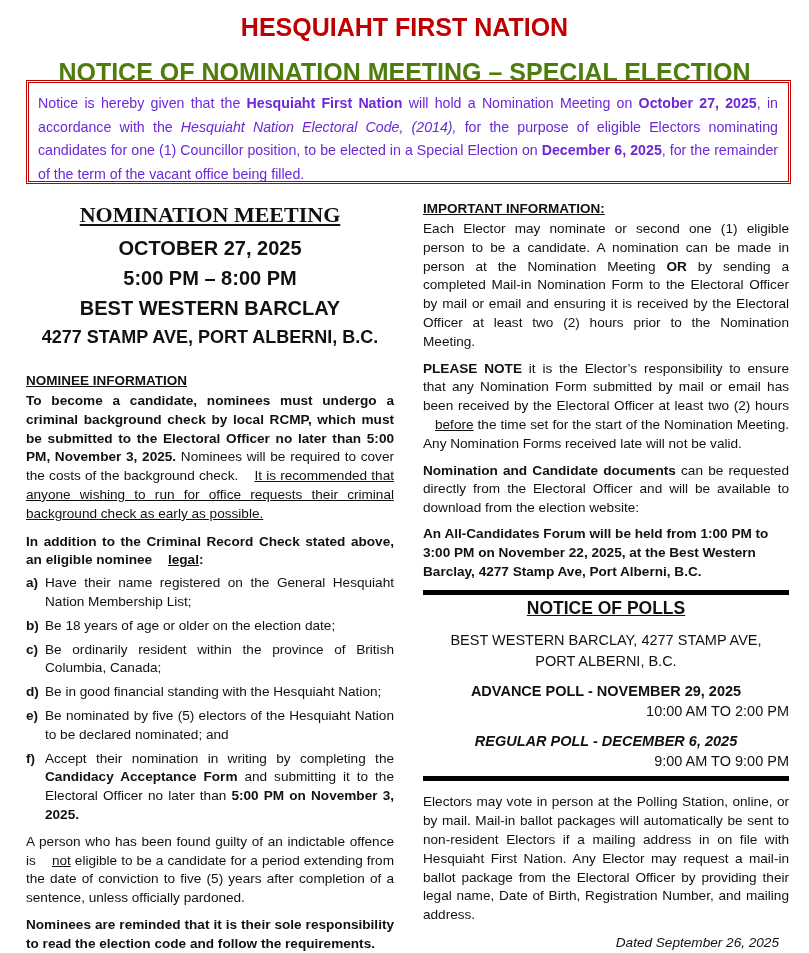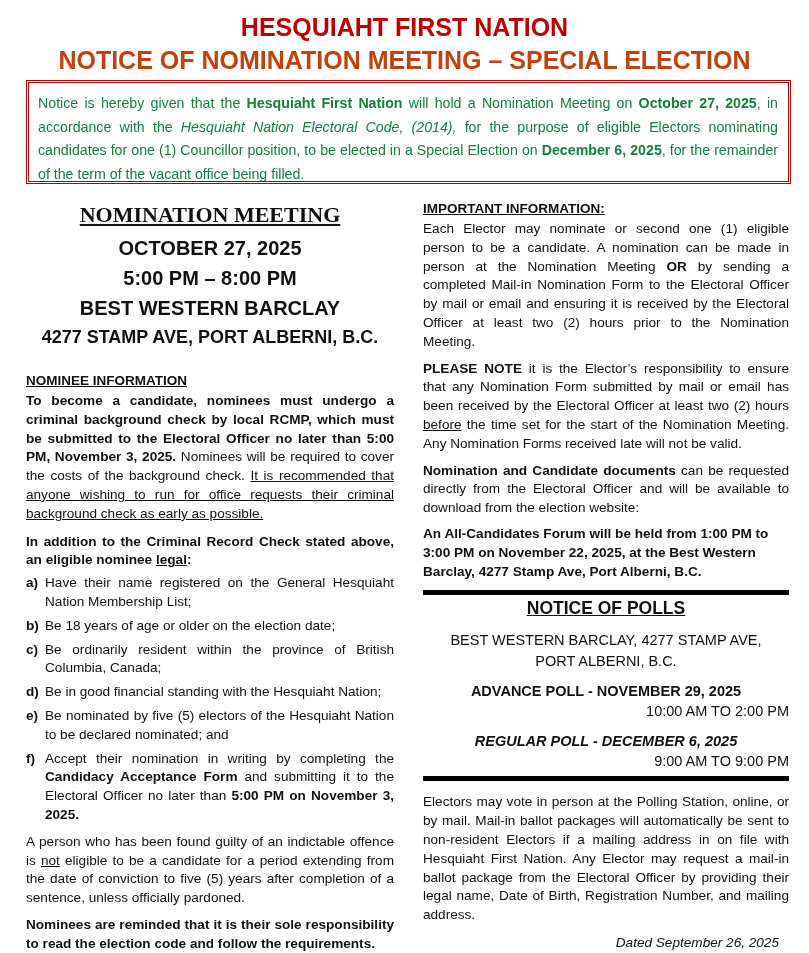--- a/index.html
+++ b/index.html
@@ -5,36 +5,36 @@
   * { box-sizing: border-box; margin: 0; padding: 0; }
   html, body { width: 809px; height: 953px; background: #ffffff; overflow: hidden; }
   body { font-family: "Liberation Sans", sans-serif; color: #111; position: relative; }
 
   .title-red {
     position: absolute; left: 0; top: 12px; width: 809px;
     text-align: center; color: #c00000; font-weight: bold;
     font-size: 25px; letter-spacing: 0px; line-height: 30px;
   }
   .title-black {
-    position: absolute; left: 0; top: 44px; width: 809px;
-    text-align: center; color: #c2410c; font-weight: bold;
+    position: absolute; left: 0; top: 56px; width: 809px;
+    text-align: center; color: #4d7c0f; font-weight: bold;
     font-size: 25px; line-height: 32px;
   }
 
   .notice-box {
     position: absolute; left: 26px; top: 80px; width: 765px; height: 104px;
     border: 1px solid #c00000;
   }
   .notice-box::after {
     content: ""; position: absolute; left: 1px; top: 1px; right: 1px; bottom: 1px;
     border: 1px solid #c00000;
   }
   .notice-text {
     position: absolute; left: 11px; top: 11px; width: 740px;
-    font-size: 14.2px; line-height: 23.5px; text-align: justify; color: #15803d;
+    font-size: 14.2px; line-height: 23.5px; text-align: justify; color: #6d28d9;
   }
 
   .left-col { position: absolute; left: 26px; top: 200px; width: 368px; }
   .right-col { position: absolute; left: 423px; top: 200px; width: 366px; }
 
   .nm-title {
     text-align: center; font-weight: bold; font-size: 22px; text-decoration: underline;
     line-height: 30px; margin-left: 0px; font-family: Liberation Serif, serif;
   }
   .nm-line {
@@ -42,21 +42,21 @@
   }
   .nm-line.addr { font-size: 18px; line-height: 28px; }
 
   .sec-head {
     font-weight: bold; font-size: 13.5px; text-decoration: underline; line-height: 18px;
   }
   p.body {
     font-size: 13.6px; line-height: 18.8px; text-align: justify; color: #111;
   }
   .b { font-weight: bold; }
-  .u { text-decoration: underline; }
+  .u { text-decoration: underline; margin-left: 12px; }
   .i { font-style: italic; }
 
   ol.criteria { list-style: none; margin-top: 4px; }
   ol.criteria li {
     position: relative; padding-left: 19px; font-size: 13.6px; line-height: 18.8px;
     text-align: justify; margin-bottom: 5px;
   }
   ol.criteria li .mk { position: absolute; left: 0; top: 0; font-weight: bold; }
 
   .link { color: #0000ee; font-weight: bold; text-decoration: underline; font-size: 13.6px; }

